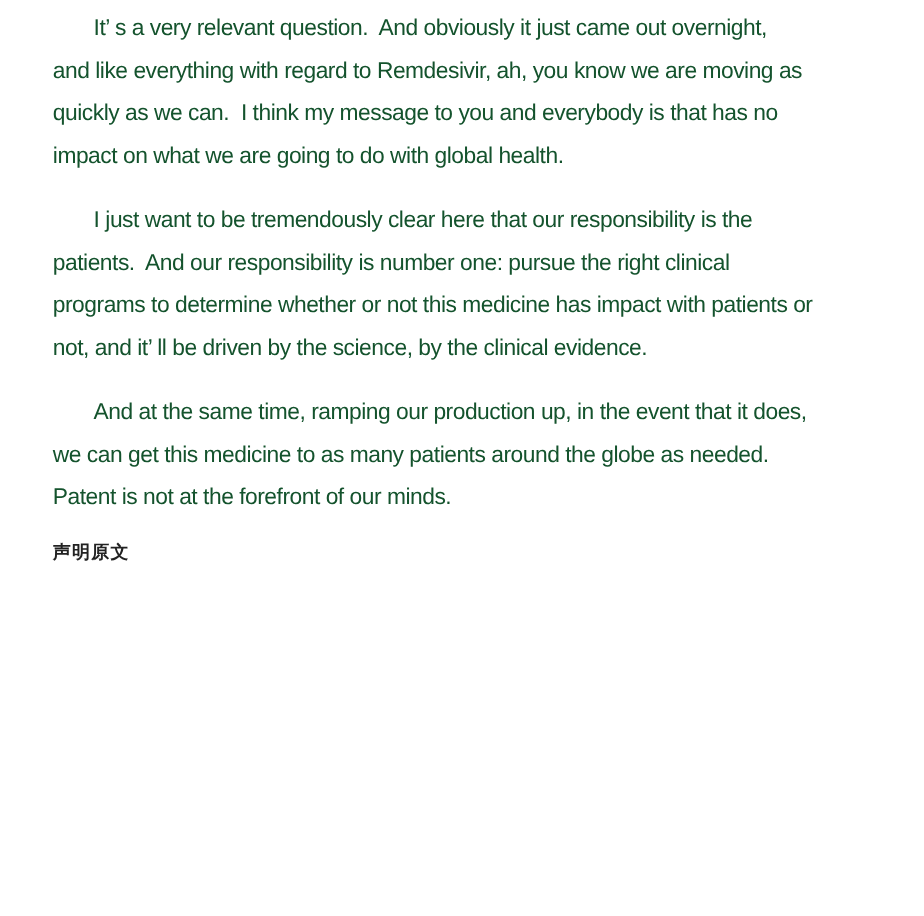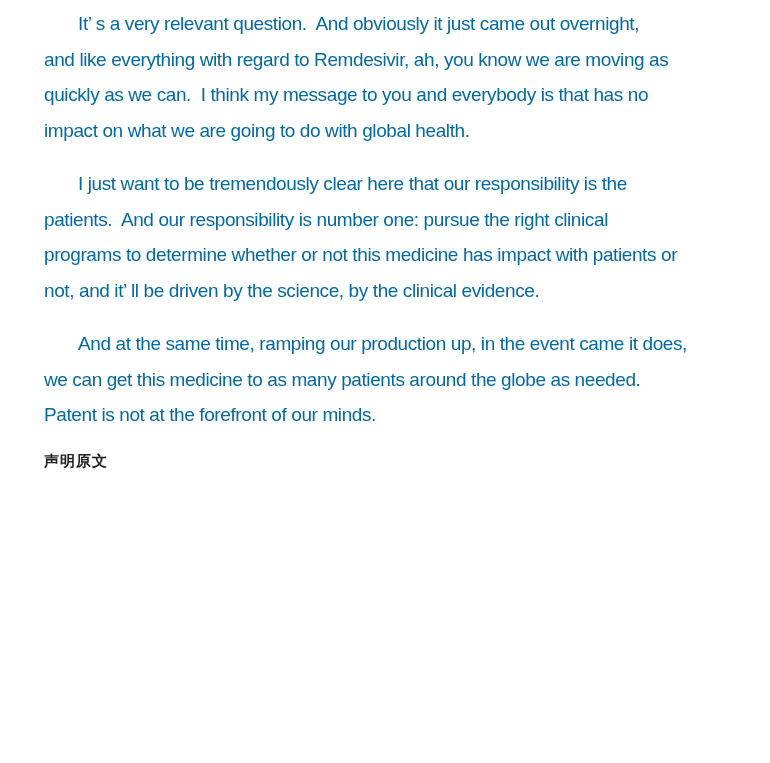--- a/index.html
+++ b/index.html
@@ -14,21 +14,21 @@
   }
   .doc {
     padding: 6px 40px 0 44px;
     width: 770px;
   }
   .para {
     margin: 0 0 18px 0;
     font-size: 19px;
     line-height: 35.5px;
     letter-spacing: -0.4px;
-    color: #0369a1;
+    color: #14532d;
     white-space: pre;          
     text-indent: 34px;         
     font-weight: 400;
   }
   .caption {
     margin-top: 15px;
     text-align: left;
     font-size: 15px;
     font-weight: bold;
     color: #222222;
@@ -41,17 +41,17 @@
 
 <div class="doc">
   <p class="para">It’ s a very relevant question.  And obviously it just came out overnight,
 and like everything with regard to Remdesivir, ah, you know we are moving as
 quickly as we can.  I think my message to you and everybody is that has no
 impact on what we are going to do with global health.</p>
   <p class="para">I just want to be tremendously clear here that our responsibility is the
 patients.  And our responsibility is number one: pursue the right clinical
 programs to determine whether or not this medicine has impact with patients or
 not, and it’ ll be driven by the science, by the clinical evidence.</p>
-  <p class="para">And at the same time, ramping our production up, in the event came it does,
+  <p class="para">And at the same time, ramping our production up, in the event that it does,
 we can get this medicine to as many patients around the globe as needed.
 Patent is not at the forefront of our minds.</p>
   <div class="caption">声明原文</div>
 </div>
 
 </body></html>

